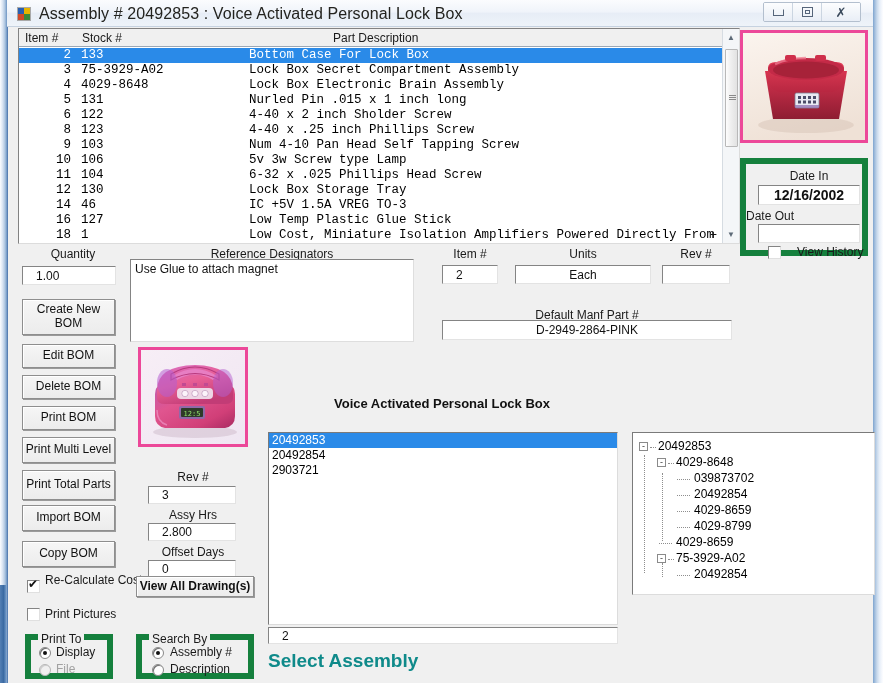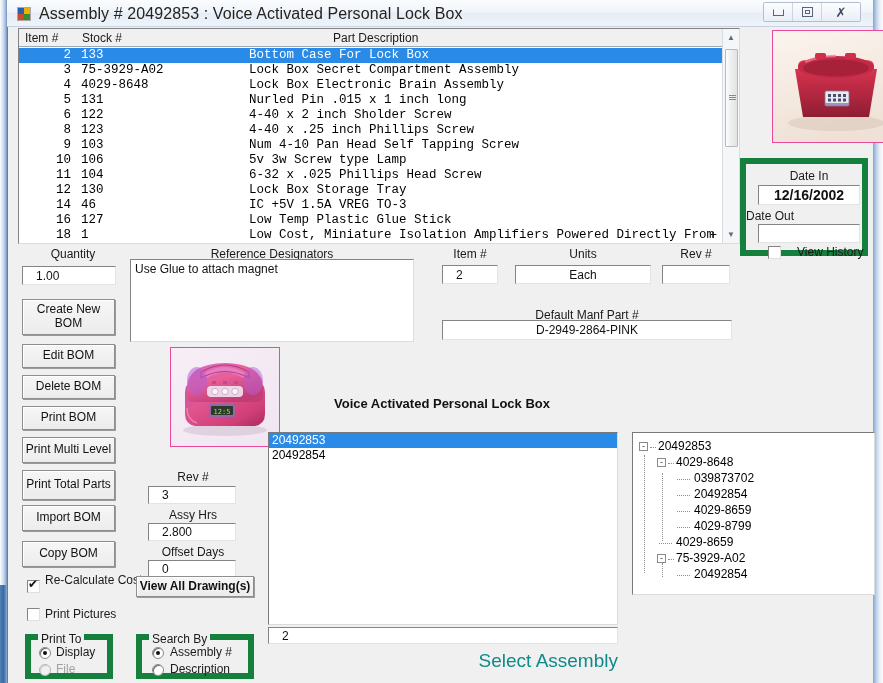--- a/index.html
+++ b/index.html
@@ -166,22 +166,21 @@
     background: linear-gradient(to right,#fdfdfd,#efefef 45%,#e2e2e2);
     border: 1px solid #b8b8b8; border-radius: 1px;
   }
   .vs-grip { position:absolute; left: 3px; top: 45px; width: 7px; height: 5px; }
   .vs-grip i { display:block; height:1px; background:#8a8a8a; margin-bottom:1px; }
   .vs-plus { position: absolute; left: -13px; bottom: 1px; font-size: 12px; color:#111; }
 
   
   .pic-frame {
     position: absolute; background: #fff;
-    border: 1px solid #ec4899;
-    margin-left: 32px;
+    border: 3px solid #ec4899;
   }
   .pic-inner { position:absolute; left:0; top:0; right:0; bottom:0; overflow:hidden; }
 
   
   #refdes {
     position: absolute; left: 130px; top: 259px; width: 284px; height: 83px;
     background: #fff;
     border-top: 1px solid #848484; border-left: 1px solid #848484;
     border-right: 1px solid #dedede; border-bottom: 1px solid #dedede;
     font-size: 12px; color: #111; padding: 2px 4px; line-height: 14px;
@@ -221,21 +220,21 @@
   }
   .tdots {
     position: absolute; border-left: 1px dotted #8e8e8e;
   }
   .tdash {
     position: absolute; border-top: 1px dotted #8e8e8e;
   }
 
   #select-assembly {
     position: absolute; left: 268px; top: 650px; width: 350px;
-    text-align: right; font-size: 19px; font-weight: normal; color: #0f8a8a;
+    text-align: left; font-size: 19px; font-weight: bold; color: #0f8a8a;
   }
 </style>
 </head>
 <body>
 
 <div id="app">
 
   <div class="win-left-edge"></div>
   <div class="win-left-edge2"></div>
   <div class="win-right-edge"></div>
@@ -507,20 +506,21 @@
     <div class="radio on" style="left:10px;top:7px;"></div>
     <div class="lbl" style="left:28px;top:5px;">Assembly #</div>
     <div class="radio" style="left:10px;top:24px;"></div>
     <div class="lbl" style="left:28px;top:22px;">Description</div>
   </div>
 
   <div id="assy-title">Voice Activated Personal  Lock Box</div>
   <div id="assy-list">
       <div class="arow sel">20492853</div>
       <div class="arow">20492854</div>
+      <div class="arow">2903721</div>
     </div>
   <div class="field" id="assy-search">2</div>
   <div id="select-assembly">Select Assembly</div>
 
   <div id="tree">
       <div class="tbox" style="left: 6px; top: 9px;">-</div>
       <div class="tdash" style="left: 17px; top: 14px; width: 6px;"></div>
       <div class="tnode" style="left: 25px; top: 6px;">20492853</div>
       <div class="tbox" style="left: 24px; top: 25px;">-</div>
       <div class="tdash" style="left: 35px; top: 30px; width: 6px;"></div>

